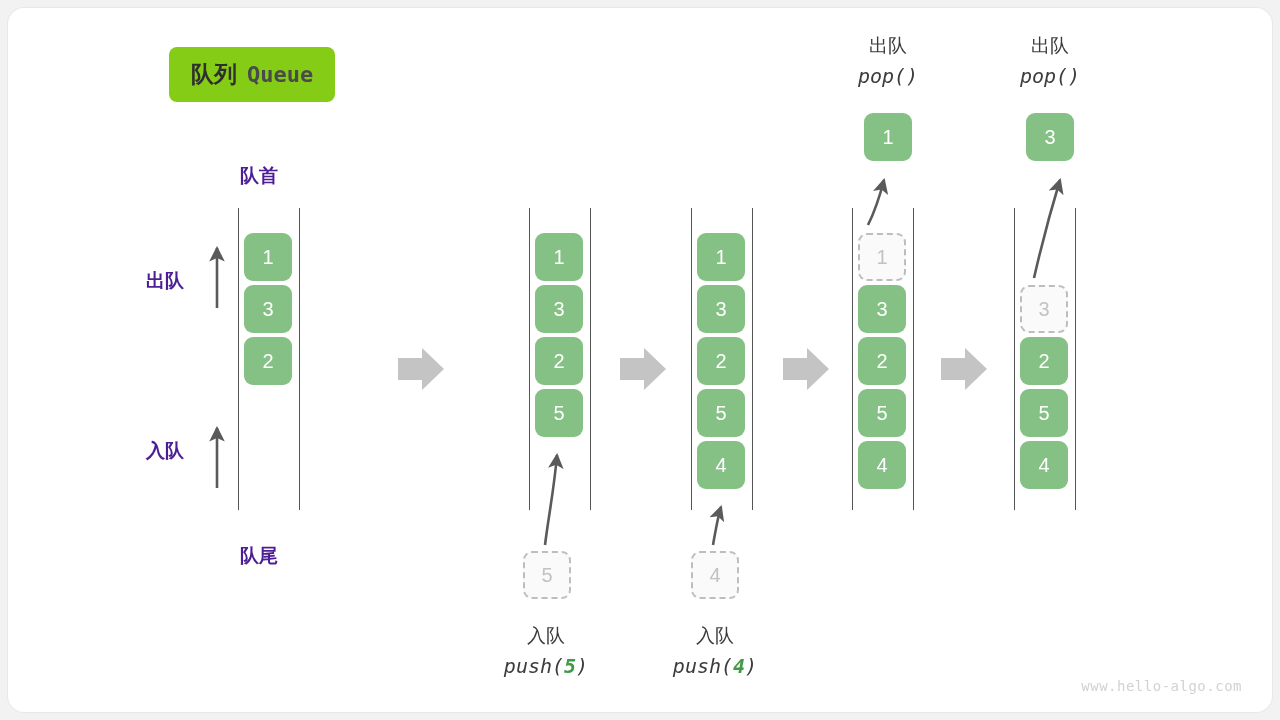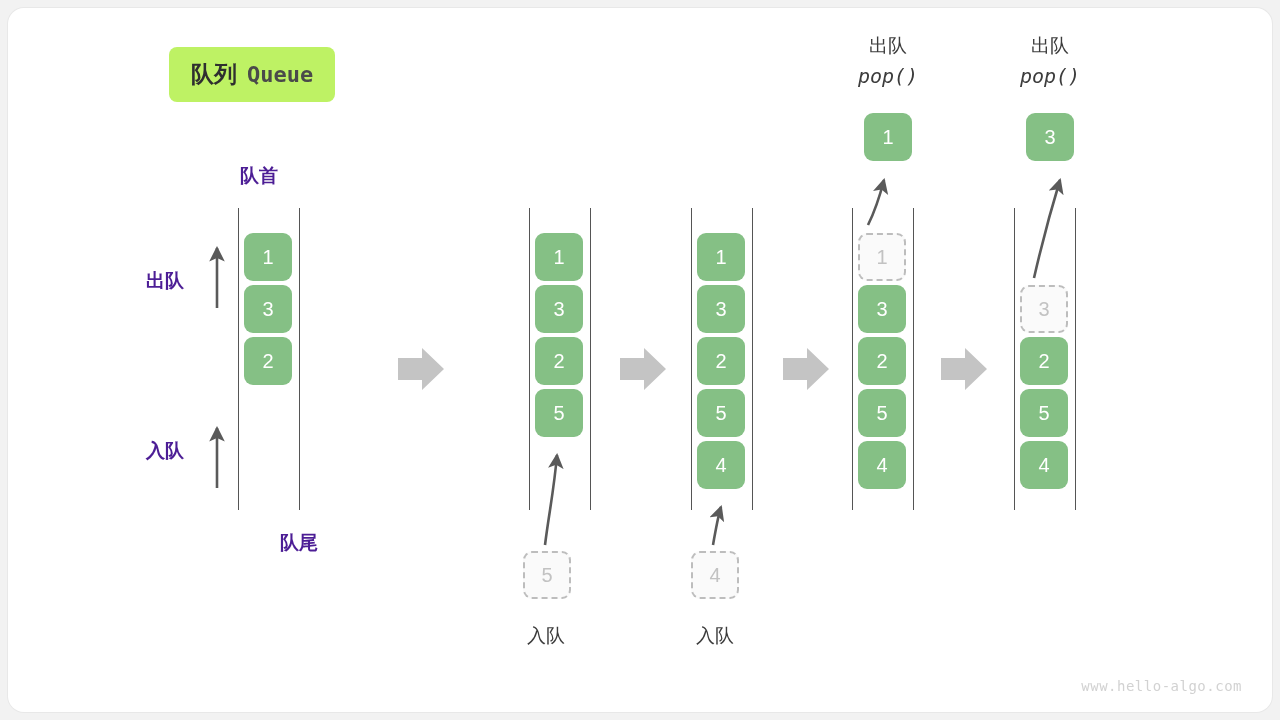--- a/index.html
+++ b/index.html
@@ -14,21 +14,21 @@
     width:1264px;height:704px;
     background:#ffffff;
     border-radius:16px;
     box-shadow:0 0 0 1px #e8e8e8;
   }
   .stage{position:absolute;left:0;top:0;width:1264px;height:704px;}
 
   
   .title-badge{
     position:absolute;
-    background:#bef264;
+    background:#84cc16;
     border-radius:8px;
     padding:12px 22px;
     display:flex;align-items:center;gap:10px;
     white-space:nowrap;
   }
   .title-cn{font-size:23px;font-weight:bold;color:#2f2f2f;}
   .title-en{font-size:22px;color:#4a4a4a;font-family:"DejaVu Sans Mono","Liberation Mono",monospace;font-weight:bold;}
 
   
   .col{position:absolute;}
@@ -71,21 +71,21 @@
 
 <div class="card">
 <div class="stage">
 
   <div class="title-badge" style="left:161px;top:39px;">
     <span class="title-cn">队列</span>
     <span class="title-en">Queue</span>
   </div>
 
   <div class="lbl lbl-bold" style="left:232px;top:155px;">队首</div>
-  <div class="lbl lbl-bold" style="left:232px;top:522px;margin-left:40px;">队尾</div>
+  <div class="lbl lbl-bold" style="left:232px;top:535px;">队尾</div>
 
   <div class="lbl lbl-bold" style="left:138px;top:260px;">出队</div>
   <div class="lbl lbl-bold" style="left:138px;top:430px;">入队</div>
 
   <div class="col">
     <div class="rail" style="left:230px;top:200px;height:302px;"></div>
     <div class="rail" style="left:291px;top:200px;height:302px;"></div>
     <div class="cell filled" style="left:236px;top:225px;">1</div>
     <div class="cell filled" style="left:236px;top:277px;">3</div>
     <div class="cell filled" style="left:236px;top:329px;">2</div>
@@ -95,34 +95,36 @@
     <div class="rail" style="left:521px;top:200px;height:302px;"></div>
     <div class="rail" style="left:582px;top:200px;height:302px;"></div>
     <div class="cell filled" style="left:527px;top:225px;">1</div>
     <div class="cell filled" style="left:527px;top:277px;">3</div>
     <div class="cell filled" style="left:527px;top:329px;">2</div>
     <div class="cell filled" style="left:527px;top:381px;">5</div>
     <div class="cell ghost" style="left:515px;top:543px;">5</div>
   </div>
   <div class="op-label" style="left:448px;top:614px;width:180px;">
     <div class="op-cn">入队</div>
+    <div class="op-code"><span>push(</span><span class="num">5</span><span>)</span></div>
   </div>
 
   <div class="col">
     <div class="rail" style="left:683px;top:200px;height:302px;"></div>
     <div class="rail" style="left:744px;top:200px;height:302px;"></div>
     <div class="cell filled" style="left:689px;top:225px;">1</div>
     <div class="cell filled" style="left:689px;top:277px;">3</div>
     <div class="cell filled" style="left:689px;top:329px;">2</div>
     <div class="cell filled" style="left:689px;top:381px;">5</div>
     <div class="cell filled" style="left:689px;top:433px;">4</div>
     <div class="cell ghost" style="left:683px;top:543px;">4</div>
   </div>
   <div class="op-label" style="left:617px;top:614px;width:180px;">
     <div class="op-cn">入队</div>
+    <div class="op-code"><span>push(</span><span class="num">4</span><span>)</span></div>
   </div>
 
   <div class="col">
     <div class="rail" style="left:844px;top:200px;height:302px;"></div>
     <div class="rail" style="left:905px;top:200px;height:302px;"></div>
     <div class="cell ghost" style="left:850px;top:225px;">1</div>
     <div class="cell filled" style="left:850px;top:277px;">3</div>
     <div class="cell filled" style="left:850px;top:329px;">2</div>
     <div class="cell filled" style="left:850px;top:381px;">5</div>
     <div class="cell filled" style="left:850px;top:433px;">4</div>

